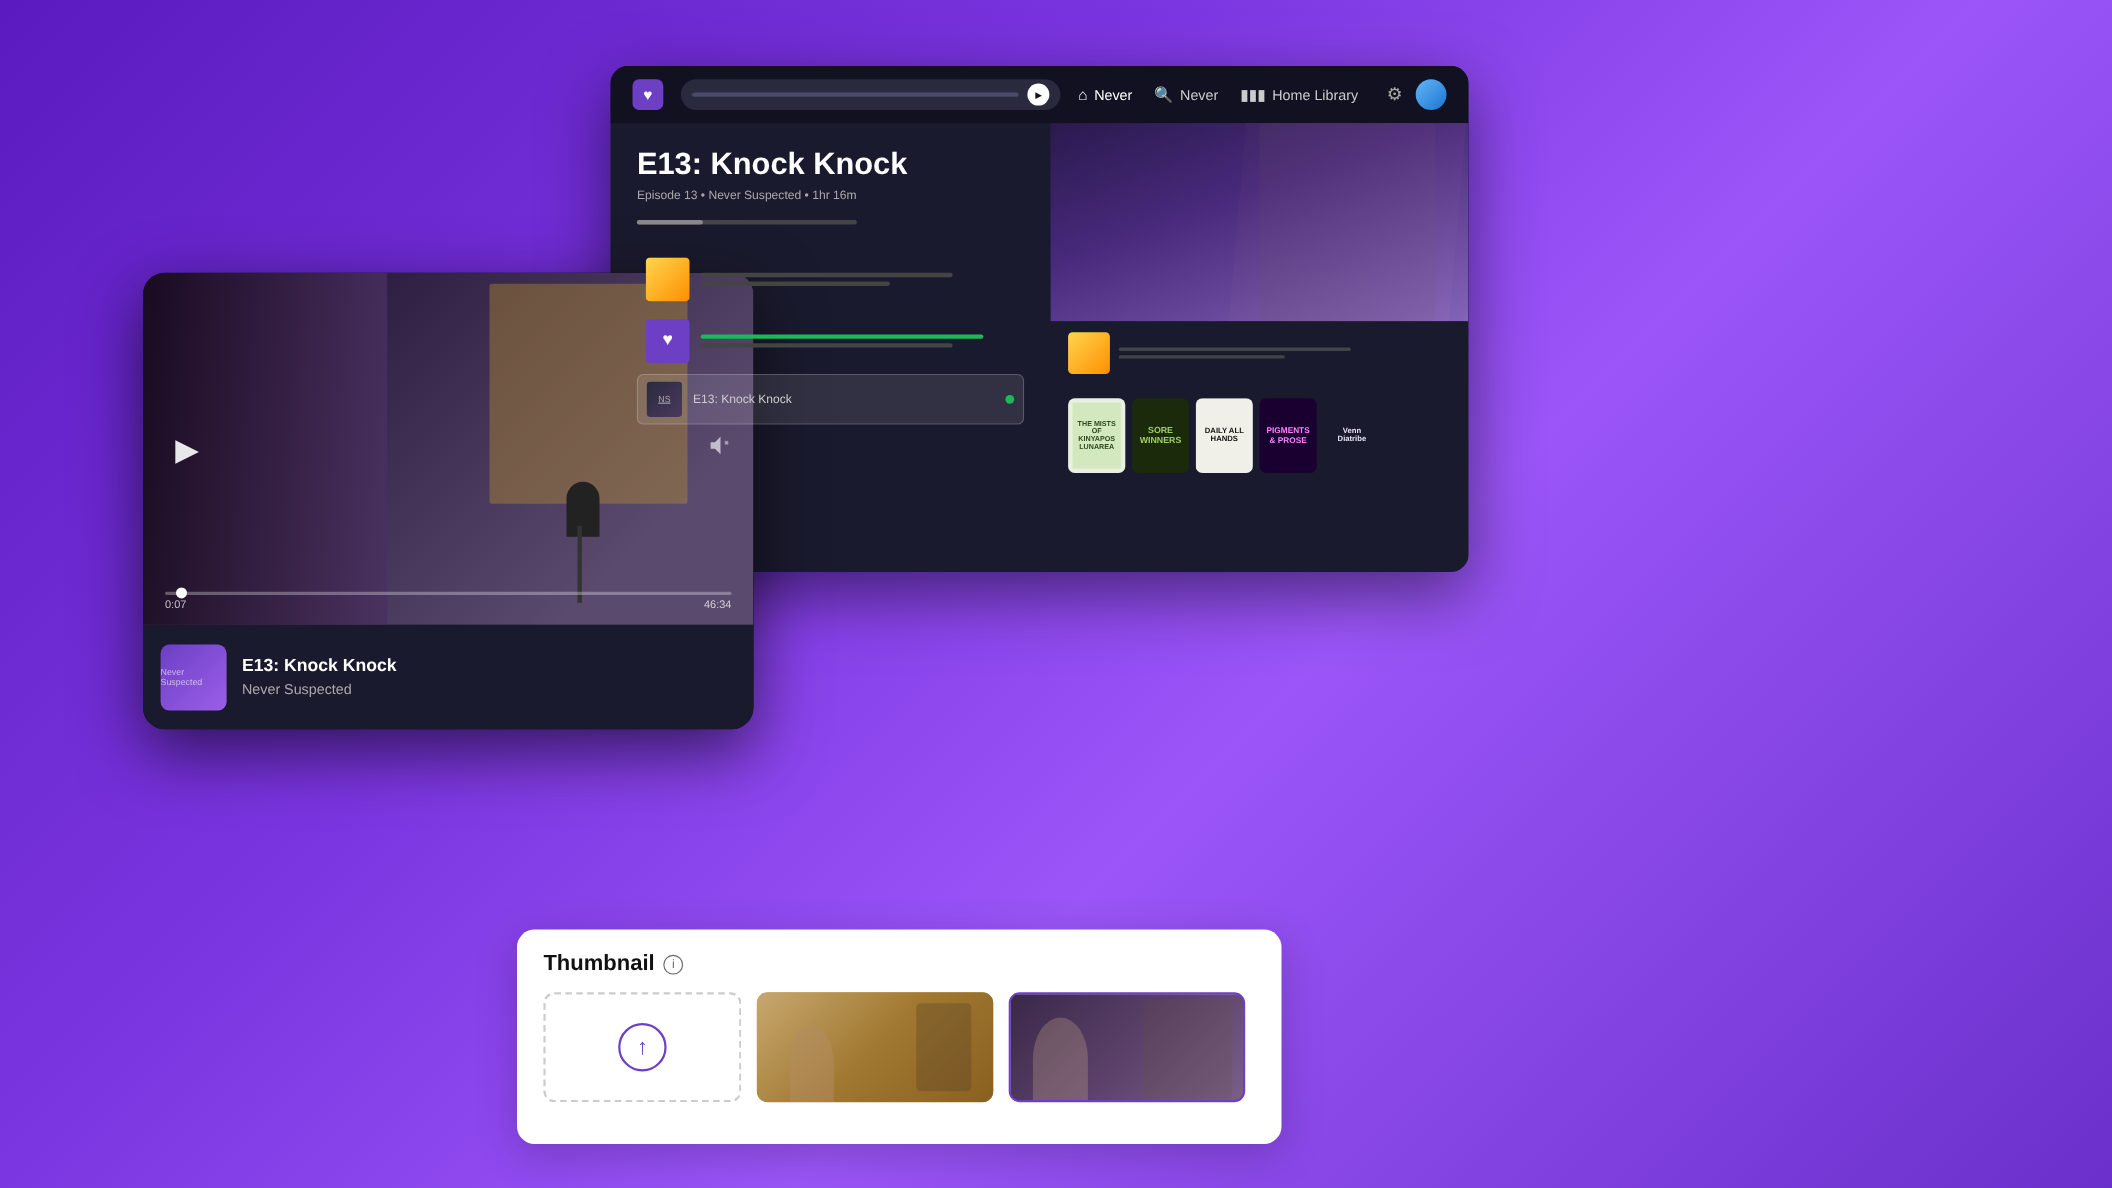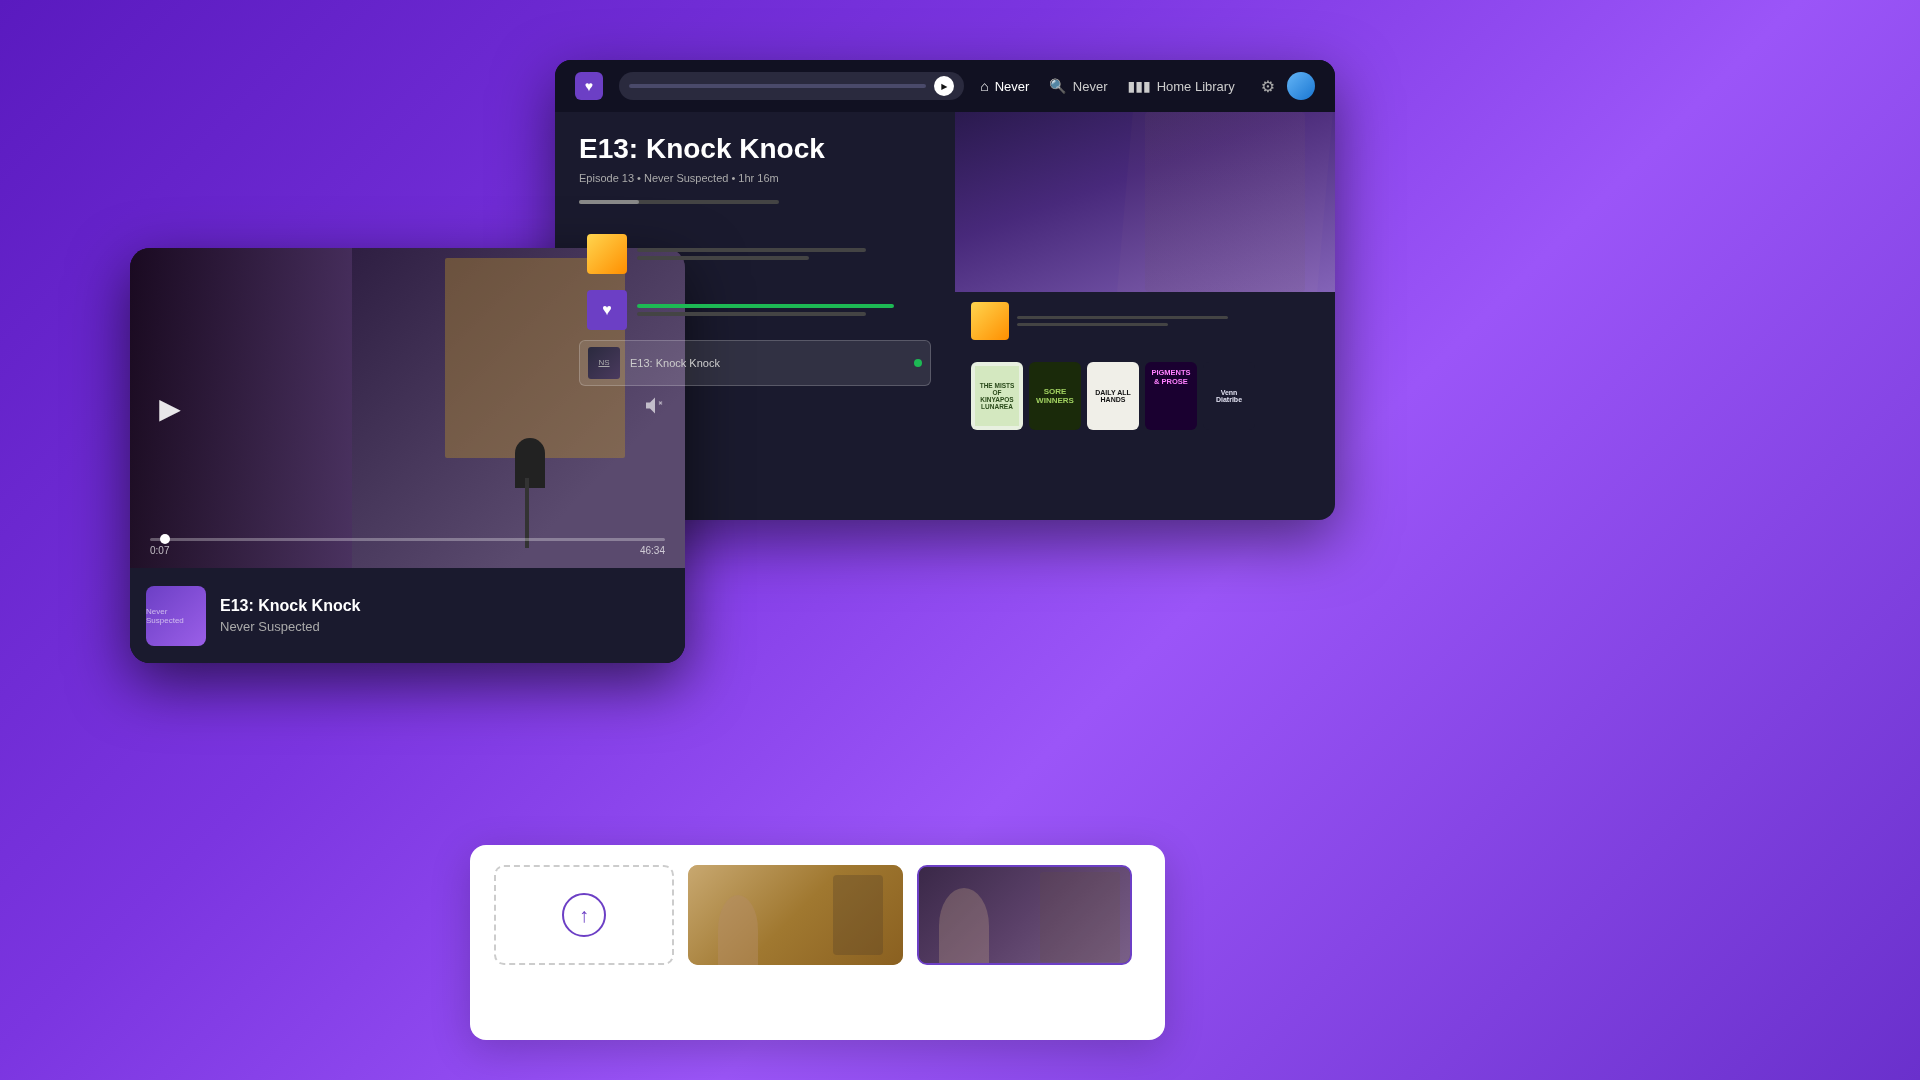--- a/index.html
+++ b/index.html
@@ -754,21 +754,21 @@
           <div style="width:100%;height:100%;background:#1a2a0a;display:flex;align-items:center;justify-content:center;color:#a0d060;font-size:8px;font-weight:700;text-align:center;padding:4px;">
             <span>SORE WINNERS</span>
           </div>
         </div>
         <div class="podcast-cover cover-daily">
           <div style="width:100%;height:100%;background:#f0efe8;display:flex;align-items:center;justify-content:center;font-size:7px;color:#111;font-weight:700;text-align:center;padding:3px;">
             <span>DAILY ALL HANDS</span>
           </div>
         </div>
         <div class="podcast-cover cover-pigments">
-          <div style="width:100%;height:100%;background:#1a0030;display:flex;align-items:flex-start;justify-content:center;color:#ff80ff;font-size:7.5px;font-weight:700;text-align:center;padding:3px;">
+          <div style="width:100%;height:100%;background:#1a0030;display:flex;align-items:center;justify-content:center;color:#ff80ff;font-size:7.5px;font-weight:700;text-align:center;padding:3px;">
             <span>PIGMENTS &amp; PROSE</span>
           </div>
         </div>
         <div class="podcast-cover cover-venn">
           <div style="width:100%;height:100%;background:#1a1a2e;display:flex;align-items:center;justify-content:center;color:#e0e0f0;font-size:7px;font-weight:600;text-align:center;padding:4px;">
             <span>Venn Diatribe</span>
           </div>
         </div>
 
       </div>
@@ -817,20 +817,26 @@
       </div>
     </div>
     <div class="video-info-text">
       <div class="video-info-title">E13: Knock Knock</div>
       <div class="video-info-subtitle">Never Suspected</div>
     </div>
   </div>
 </div>
 
 <div class="thumbnail-panel">
+  <div class="thumbnail-header">
+    <span class="thumbnail-title">Thumbnail</span>
+    <div class="thumbnail-info-icon">
+      <span>i</span>
+    </div>
+  </div>
   <div class="thumbnail-images">
 
     <div class="thumbnail-upload">
       <div class="thumbnail-upload-icon">↑</div>
     </div>
 
     <div class="thumbnail-img-1">
       <div style="width:100%;height:100%;background:linear-gradient(135deg,#c8a870,#a07830,#8a6020);position:relative;overflow:hidden;">
 
         <div style="position:absolute;right:20px;top:10px;width:50px;height:80px;background:rgba(80,60,40,0.3);border-radius:4px;"></div>

